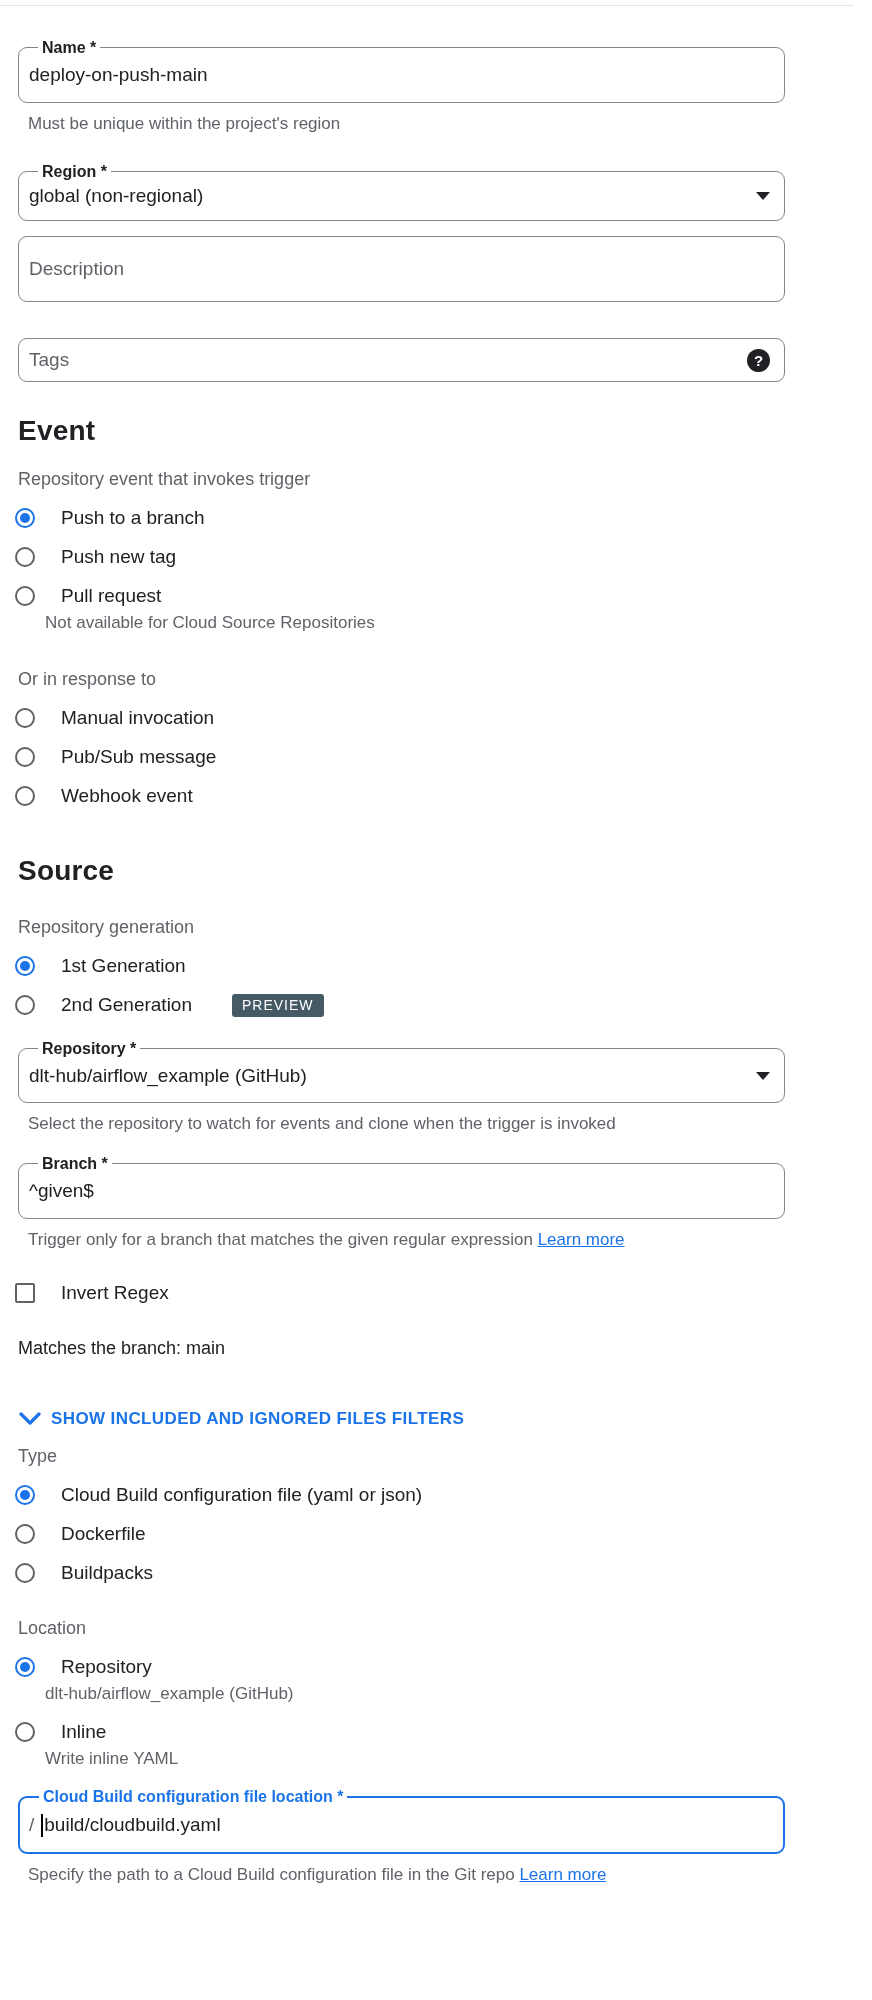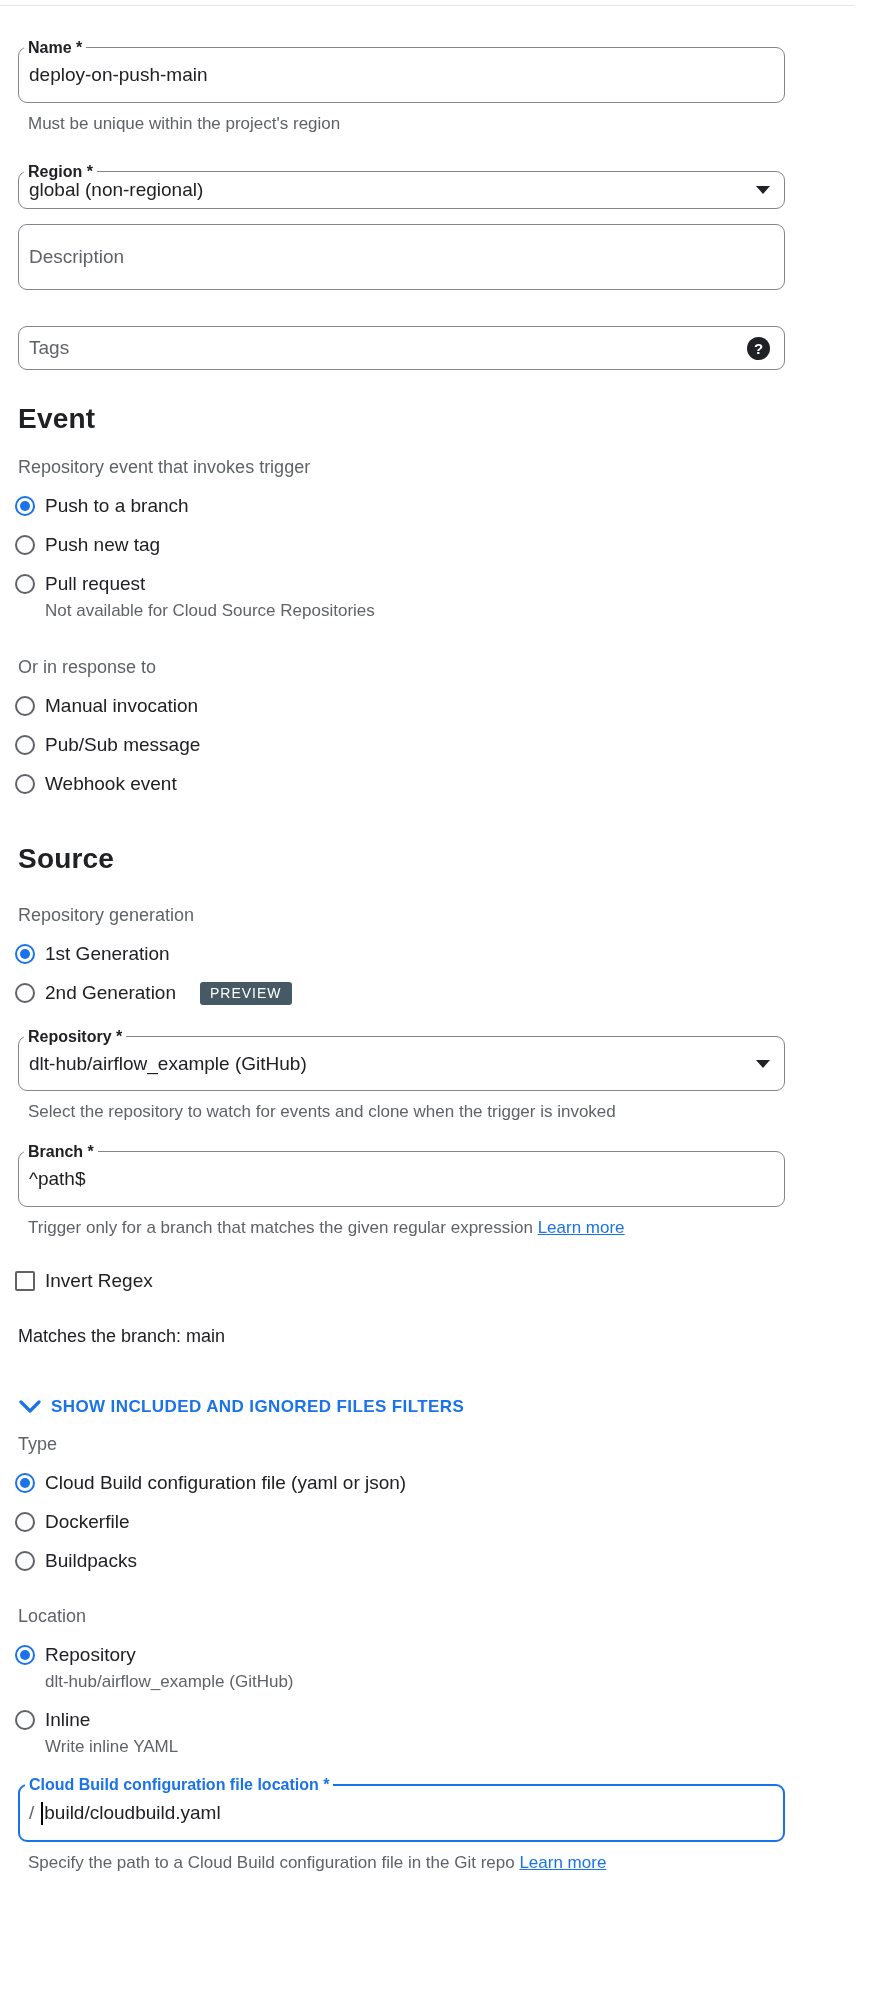--- a/index.html
+++ b/index.html
@@ -11,21 +11,21 @@
   }
   .page { padding-left:18px; width:803px; }
   .top-divider { margin-top:5px; border-top:1px solid #e3e5e8; width:854px; margin-left:-18px; }
 
   
   .field {
     position:relative; width:767px; border:1px solid #80868b; border-radius:9px;
     display:flex; align-items:center; padding:0 14px 0 10px; background:#fff;
   }
   .field .flabel {
-    position:absolute; top:-9px; left:5px; background:#fff; padding:0 4px;
+    position:absolute; top:-9px; left:19px; background:#fff; padding:0 4px;
     font-size:16px; font-weight:700; color:#202124; line-height:17px; white-space:nowrap;
   }
   .field .fvalue { font-size:19px; color:#202124; }
   .field .fvalue.placeholder { color:#5f6368; }
   .field.focused { border:2px solid #1a73e8; padding:0 13px 0 9px; }
   .field.focused .flabel { color:#1a73e8; top:-10px; }
 
   .helper { margin:10px 0 0 10px; font-size:17px; color:#5f6368; line-height:22px; width:757px; }
   .helper a, .link { color:#1a73e8; text-decoration:underline; cursor:pointer; }
 
@@ -38,21 +38,21 @@
     margin-left:auto; width:23px; height:23px; border-radius:50%;
     background:#202124; color:#fff; font-size:15px; font-weight:700;
     display:flex; align-items:center; justify-content:center;
   }
 
   h2 { font-size:28px; font-weight:600; color:#202124; line-height:34px; letter-spacing:.2px; }
 
   .gray-label { font-size:18px; color:#5f6368; line-height:22px; }
 
   
-  .opt-row { display:flex; align-items:center; gap:10px; margin-left:-3px; height:24px; }
+  .opt-row { display:flex; align-items:center; gap:26px; margin-left:-3px; height:24px; }
   .radio {
     width:20px; height:20px; border:2px solid #5f6368; border-radius:50%; flex:0 0 auto;
   }
   .radio.selected { border-color:#1a73e8; position:relative; }
   .radio.selected::after {
     content:""; position:absolute; left:3px; top:3px; right:3px; bottom:3px;
     background:#1a73e8; border-radius:50%;
   }
   .opt-label { font-size:19px; color:#202124; }
   .opt-note { margin:4px 0 0 27px; font-size:17px; color:#5f6368; line-height:22px; }
@@ -66,21 +66,21 @@
   .expander { display:flex; align-items:center; gap:9px; cursor:pointer; }
   .expander .exp-text { color:#1a73e8; font-size:17px; font-weight:700; letter-spacing:.4px; }
 
   .plain-text { font-size:18px; color:#202124; line-height:22px; }
 
   .prefix { color:#5f6368; font-size:19px; margin-right:7px; }
   .cursor { display:inline-block; width:2px; height:23px; background:#000; margin-right:1px; vertical-align:middle; }
 
   
   .m-name       { margin-top:41px; height:56px; }
-  .m-region     { margin-top:36px; height:38px; }
+  .m-region     { margin-top:36px; height:50px; }
   .m-desc       { margin-top:15px; height:66px; }
   .m-tags       { margin-top:36px; height:44px; }
   .m-event-h    { margin-top:32px; }
   .m-event-sub  { margin-top:20px; }
   .m-first-opt  { margin-top:16px; }
   .m-opt        { margin-top:15px; }
   .m-orlabel    { margin-top:34px; }
   .m-source-h   { margin-top:46px; }
   .m-repogen    { margin-top:28px; }
   .m-repo-field { margin-top:31px; height:55px; }
@@ -167,21 +167,21 @@
 
   <div class="field m-repo-field">
     <span class="flabel">Repository *</span>
     <span class="fvalue">dlt-hub/airflow_example (GitHub)</span>
     <span class="dropdown-arrow"></span>
   </div>
   <div class="helper">Select the repository to watch for events and clone when the trigger is invoked</div>
 
   <div class="field m-branch">
     <span class="flabel">Branch *</span>
-    <span class="fvalue">^path$</span>
+    <span class="fvalue">^given$</span>
   </div>
   <div class="helper"><span>Trigger only for a branch that matches the given regular expression </span><a class="link">Learn more</a></div>
 
   <div class="opt-row m-invert">
     <span class="checkbox"></span>
     <span class="opt-label">Invert Regex</span>
   </div>
 
   <div class="plain-text m-matches">Matches the branch: main</div>
 

